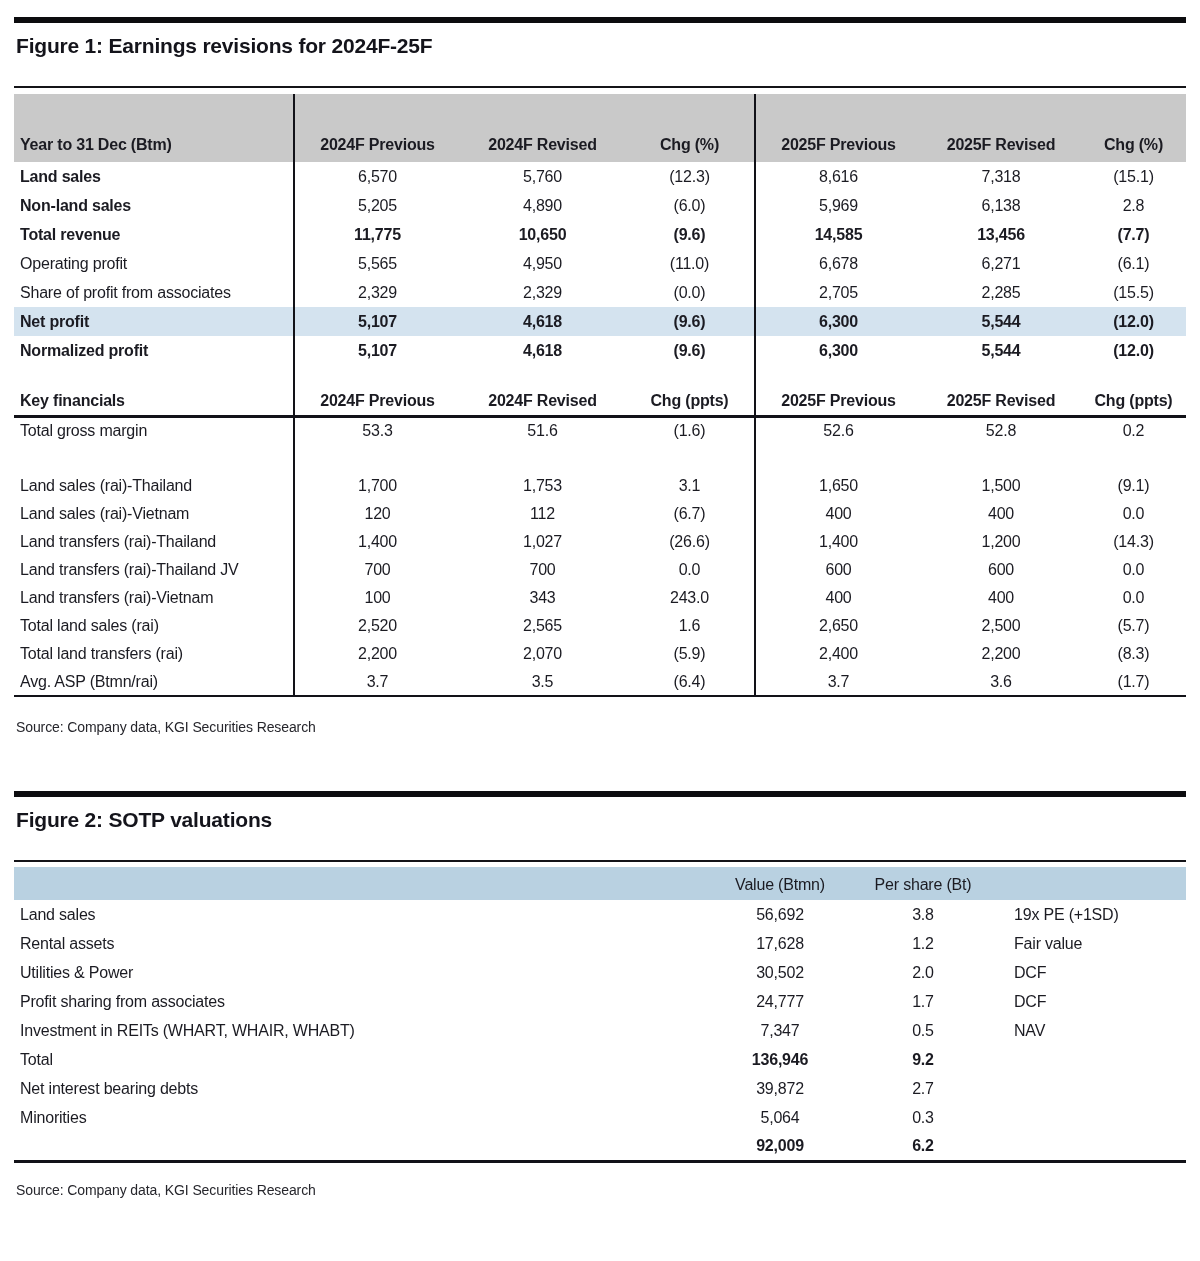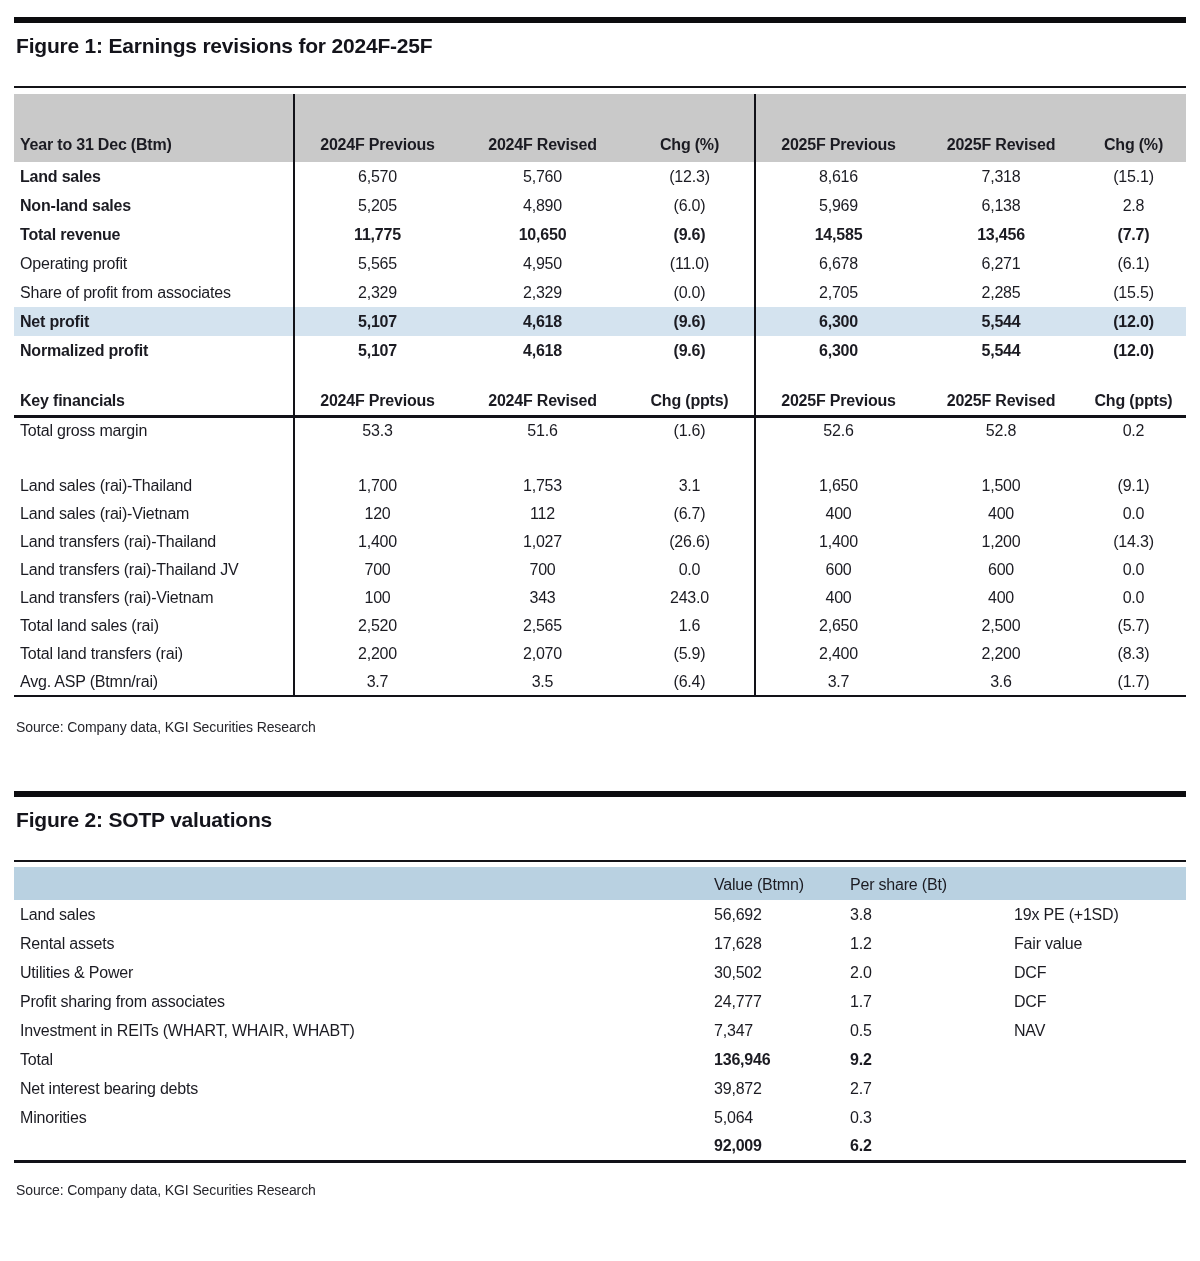--- a/index.html
+++ b/index.html
@@ -51,21 +51,21 @@
   tr.label-bold td:first-child{font-weight:700;}
   tr.hl td{background:var(--hl);}
   tr.spacer td{height:auto;}
   
   #fig2{margin-top:56px;}
   #fig2-table{margin-top:5px;border-bottom:3px solid var(--ink-strong);}
   tr.band2 th{
     background:var(--band-blue);height:33px;vertical-align:bottom;
     padding-bottom:6px;font-weight:400;
   }
-  #fig2-table .num{text-align:left;padding-right:4px;}
+  #fig2-table .num{text-align:center;padding-right:4px;}
   #fig2-table .mth{text-align:left;padding-left:14px;margin-top:32px;}
   tr.vbold td.num{font-weight:700;}
   .source{
     font-size:14px;color:#26262c;letter-spacing:-0.1px;
     padding:22px 0 0 2px;
   }
   #fig2 .source{padding-top:19px;}
 </style>
 </head>
 <body>

